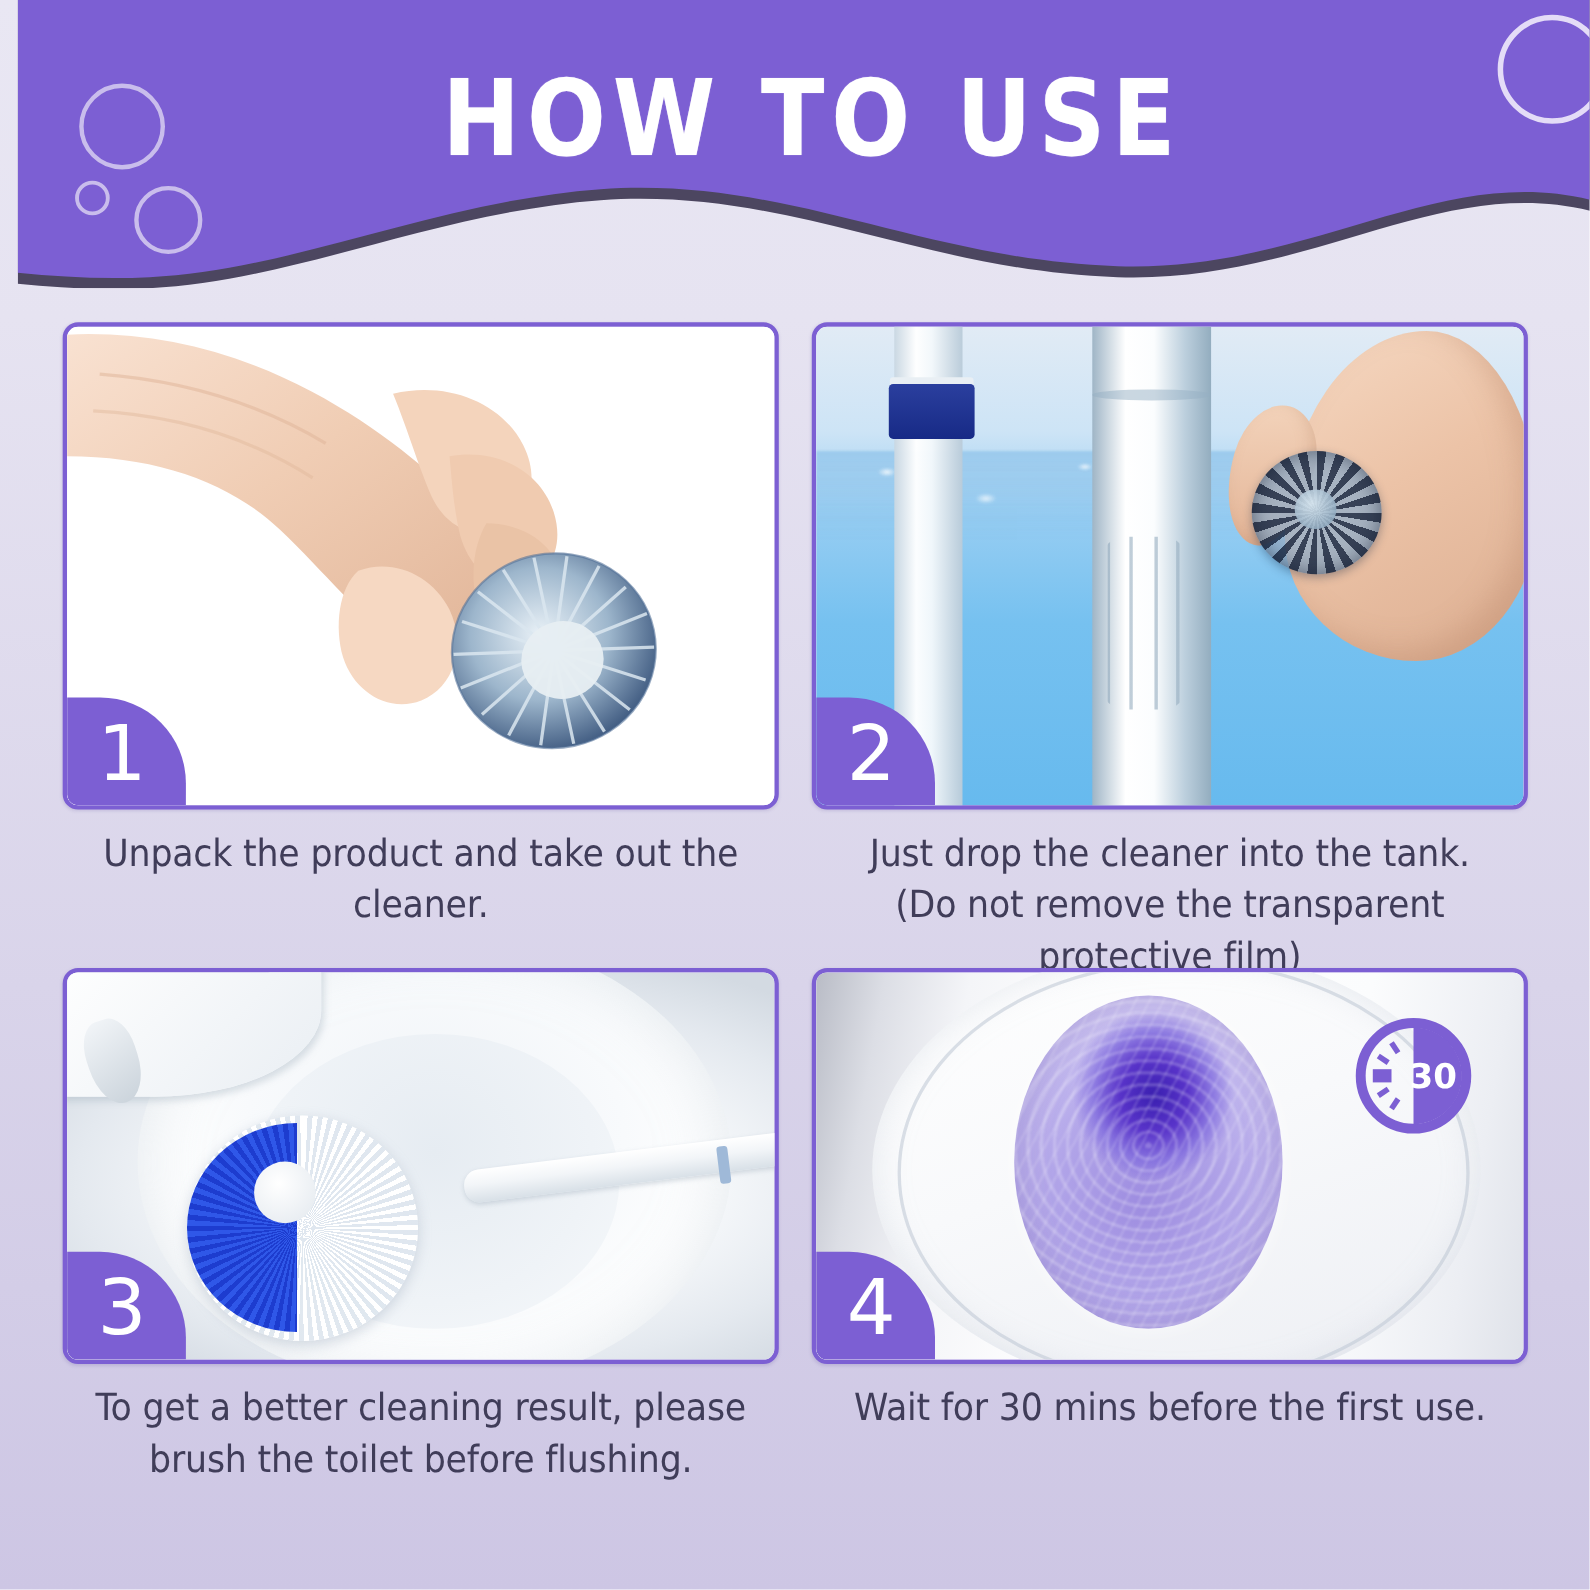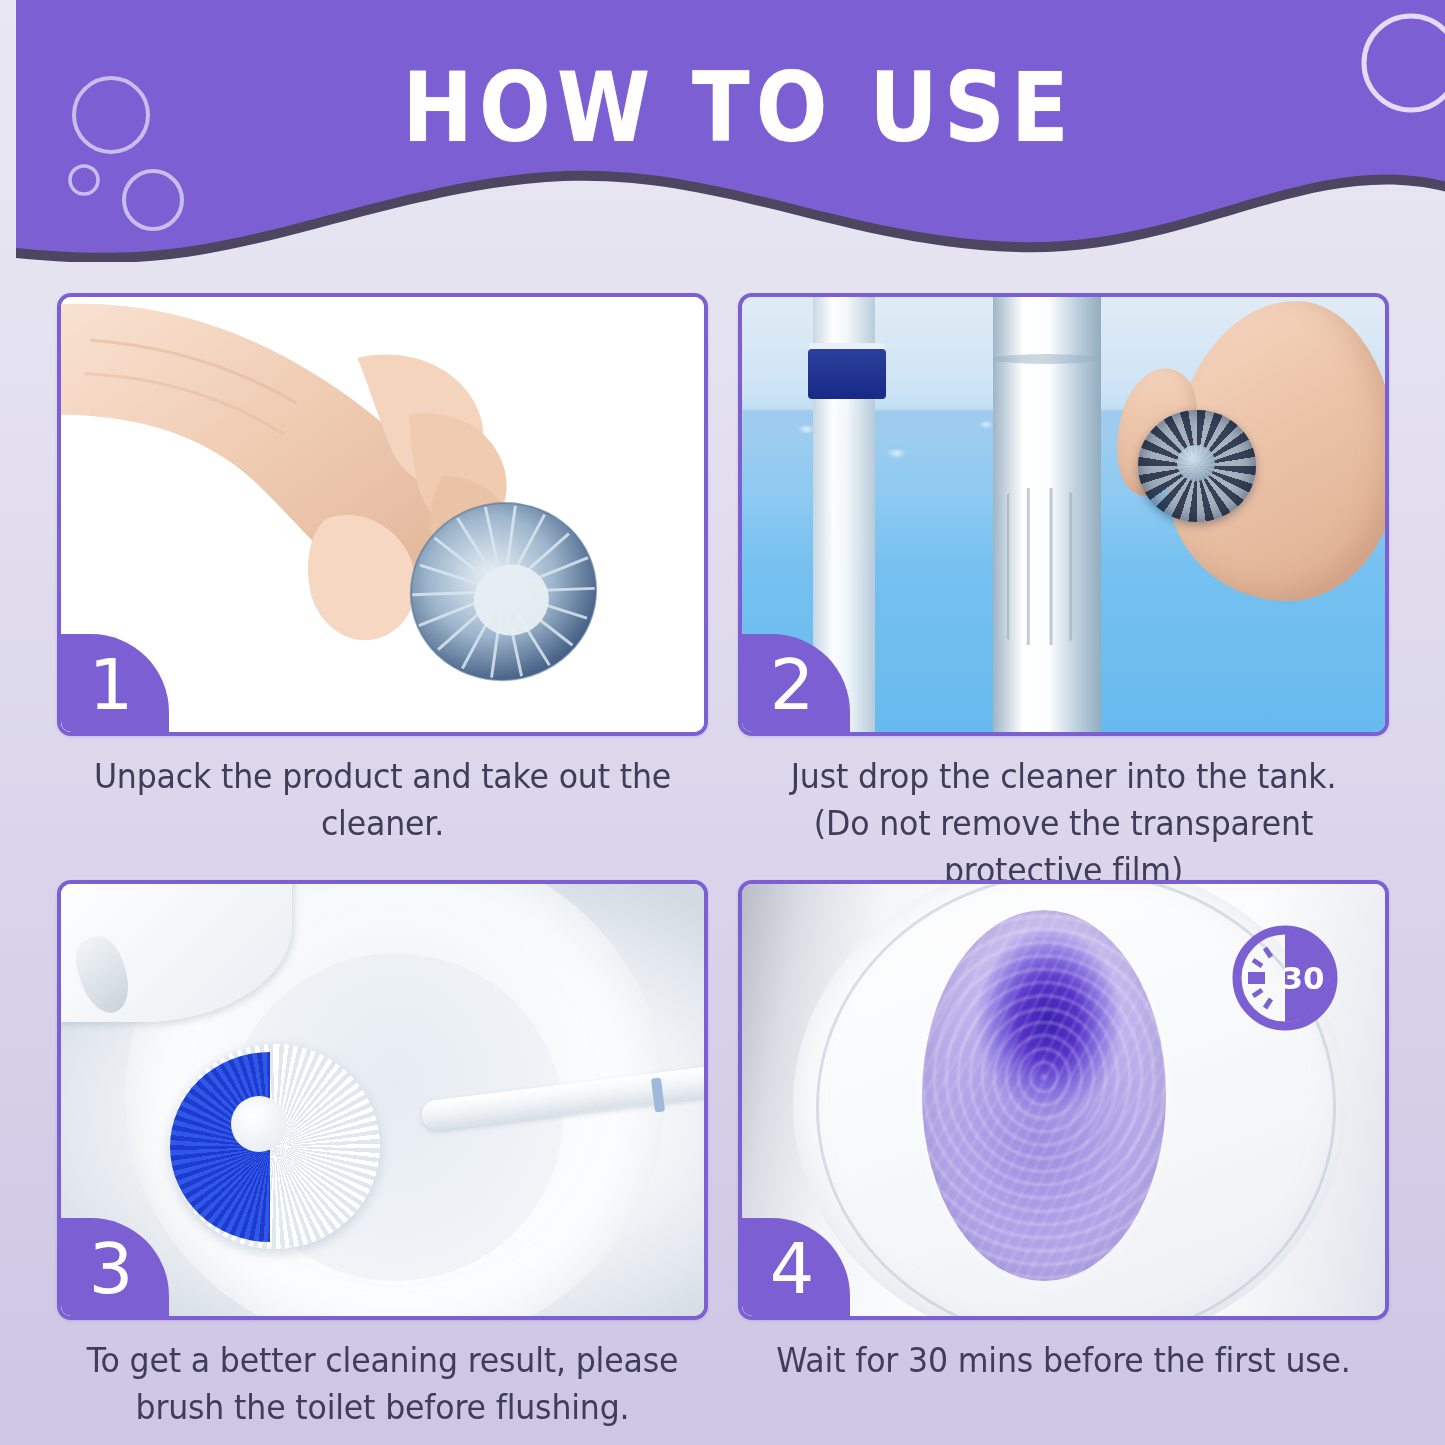--- a/index.html
+++ b/index.html
@@ -69,21 +69,21 @@
     width: 651px;
     height: 443px;
     box-sizing: border-box;
     border: 4px solid #7c5fd3;
     border-radius: 14px;
     overflow: hidden;
     background: #ffffff;
     box-shadow: 0 1px 3px rgba(90,70,150,0.18);
   }
   .step3 .photo, .step4 .photo {
-    height: 440px;
+    height: 360px;
   }
 
   .badge {
     position: absolute;
     left: 0;
     bottom: 0;
     width: 108px;
     height: 98px;
     background: #7c5fd3;
     border-radius: 0 78px 0 10px;

